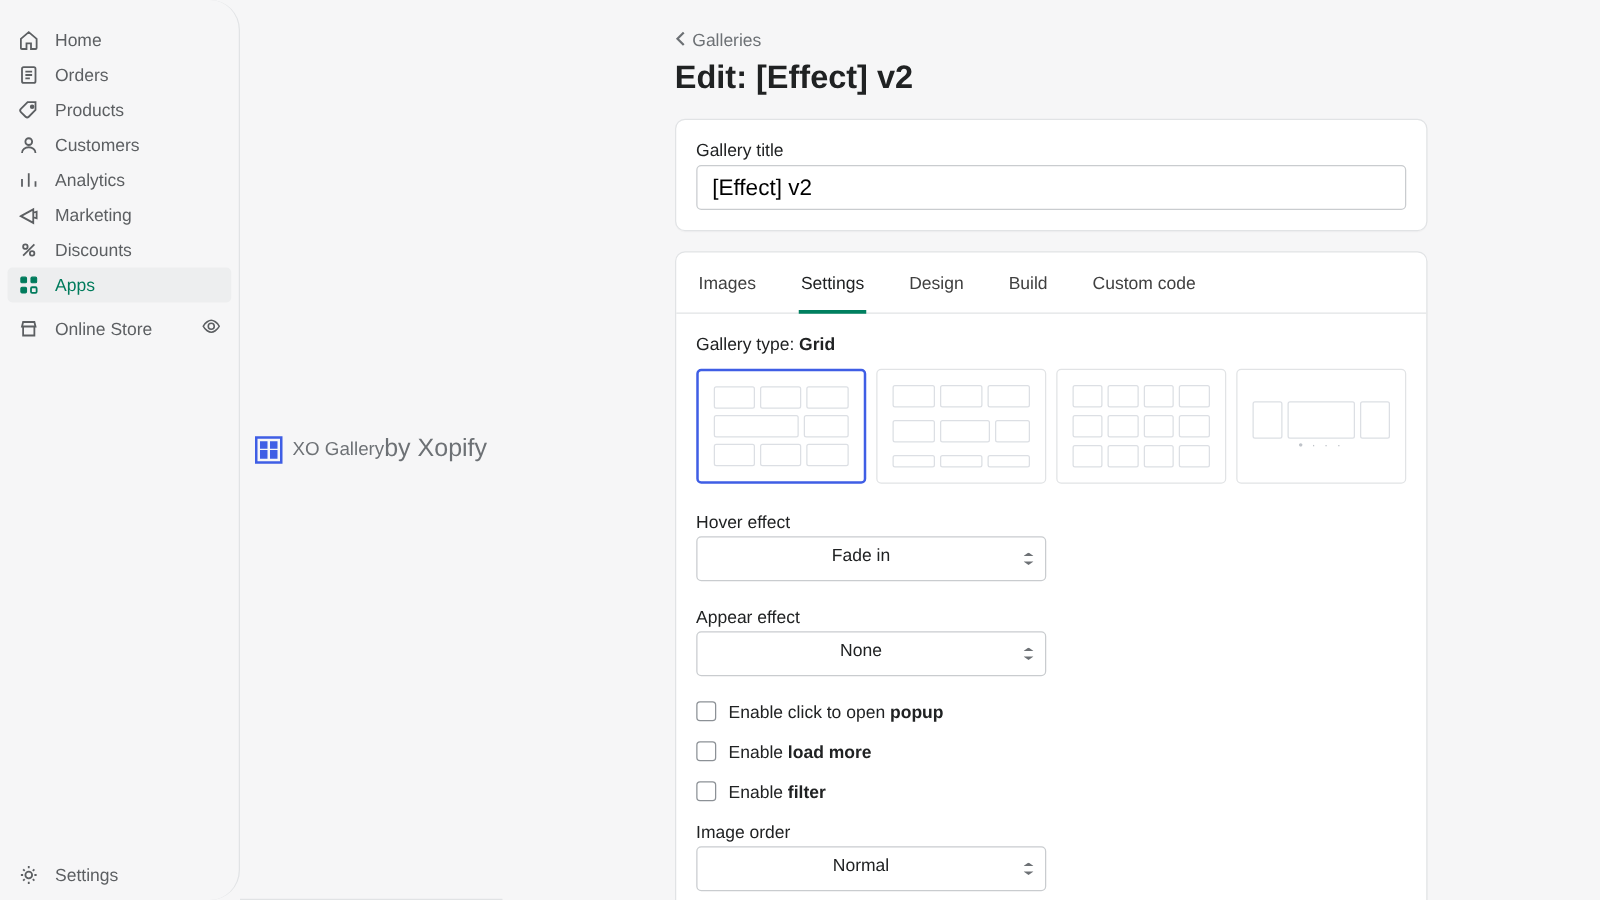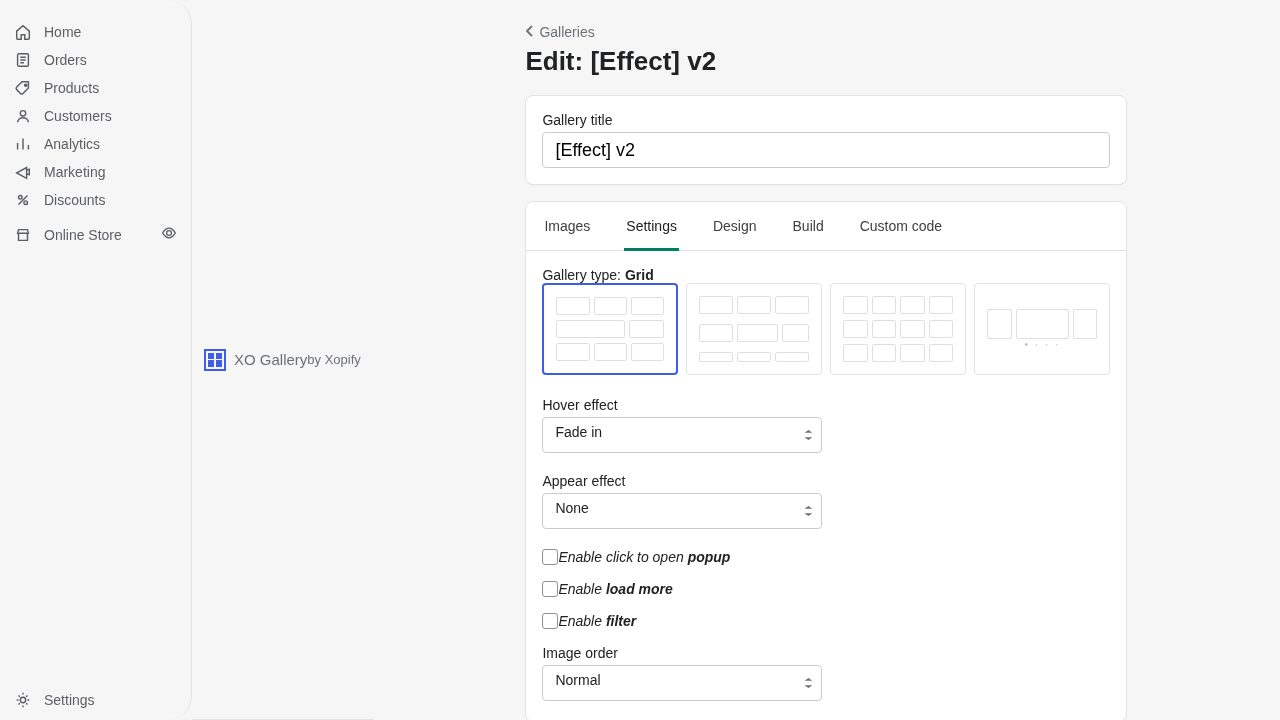--- a/index.html
+++ b/index.html
@@ -20,51 +20,51 @@
 .sidebar-spacer { flex: 1; }
 .sidebar-footer { padding: 6px; }
 
 
 .main { flex: 1; display: flex; flex-direction: row; overflow-y: auto; background: #f6f6f7; }
 .topbar { display: flex; align-items: center; justify-content: space-between; padding: 10px 12px; border-bottom: 1px solid #e1e3e5; }
 .topbar-left { display: flex; align-items: center; gap: 8px; }
 .app-logo { width: 22px; height: 22px; border: 2.5px solid #3f5ee5; display: grid; grid-template-columns: 1fr 1fr; grid-template-rows: 1fr 1fr; padding: 2px; gap: 1.5px; }
 .app-logo span { background: #3f5ee5; }
 .topbar-title { font-size: 15px; color: #6d7175; }
-.topbar-right { font-size: 13px; color: #6d7175; }
+.topbar-right { font-size: 20px; color: #6d7175; }
 
 .page-wrap { max-width: 752px; margin: 24px auto 0; padding-bottom: 40px; }
 .breadcrumb { display: flex; align-items: center; gap: 4px; color: #6d7175; cursor: pointer; font-size: 14px; margin-bottom: 6px; }
 .page-title { font-size: 26px; font-weight: 600; margin: 6px 0 18px; }
 
 .card { background: #fff; border: 1px solid #e1e3e5; border-radius: 8px; box-shadow: 0 1px 0 rgba(0,0,0,.02); margin-bottom: 16px; }
 .card-inner { padding: 16px; }
 .field-label { font-size: 14px; margin-bottom: 4px; }
 .text-input { width: 100%; height: 36px; border: 1px solid #c9cccf; border-radius: 4px; padding: 6px 12px; font-size: 18px; }
 
 .tabs { display: flex; gap: 32px; padding: 0 16px; border-bottom: 1px solid #e1e3e5; }
 .tab { padding: 16px 2px 14px; color: #404040; cursor: pointer; }
 .tab.active { color: #202223; border-bottom: 3px solid #008060; margin-bottom: -1px; font-weight: 400; }
 
 .settings-body { padding: 16px; }
-.gtype-label { margin-bottom: 0; }
+.gtype-label { margin-bottom: 12px; }
 .gtype-label strong { font-weight: 600; }
 .gtype-options { display: flex; gap: 8px; margin-bottom: 22px; }
 .gtype-card { width: 136px; height: 92px; border: 1px solid #e1e3e5; border-radius: 4px; padding: 12px; display: flex; flex-direction: column; justify-content: space-between; cursor: pointer; background: #fff; }
 .gtype-card.selected { border: 2px solid #3f5ee5; }
 .grow { display: flex; gap: 4px; width: 100%; }
 .grow span { border: 1px solid #dcdfe4; height: 18px; border-radius: 2px; background: #fff; }
 .gtype-card.c4 { align-items: center; justify-content: center; flex-direction: column; }
 .dots { font-size: 10px; color: #bfc3c9; letter-spacing: 2px; }
 
 .select-wrap { position: relative; width: 280px; margin-bottom: 20px; }
 .select-wrap::after { content: ""; position: absolute; right: 10px; top: 50%; width: 8px; height: 10px; transform: translateY(-50%); background: linear-gradient(#6d7175,#6d7175); clip-path: polygon(50% 0,100% 28%,0 28%,50% 0,50% 100%,0 72%,100% 72%,50% 100%); pointer-events: none; }
-.select { width: 100%; height: 36px; border: 1px solid #c9cccf; border-radius: 4px; padding: 6px 28px 6px 12px; font-size: 14px; background: #fff; appearance: none; cursor: pointer; }
-
-.check-row { display: flex; align-items: center; margin-bottom: 16px; cursor: pointer; font-style: italic; }
+.select { width: 100%; height: 36px; border: 1px solid #c9cccf; border-radius: 4px; padding: 6px 28px 6px 12px; font-size: 14px; background: #fff; appearance: none; cursor: pointer; text-align: center; }
+
+.check-row { display: flex; align-items: center; gap: 10px; margin-bottom: 16px; cursor: pointer; }
 .checkbox { width: 16px; height: 16px; border: 1px solid #8c9196; border-radius: 3px; background: #fff; }
 .check-row strong { font-weight: 600; }
 
 .nav-item svg { stroke: #5c5f62; }
 </style>
 </head>
 <body>
 
 <div class="app">
 
@@ -123,20 +123,31 @@
       </li>
       <li class="nav-item">
         <span class="icon">
             <svg width="18" height="18" viewBox="0 0 20 20" fill="none" stroke-width="1.6">
               <circle cx="7" cy="7" r="2"></circle>
               <circle cx="13" cy="13" r="2"></circle>
               <path d="M5 15L15 5"></path>
             </svg>
           </span>
         <span class="nav-label">Discounts</span>
+      </li>
+      <li class="nav-item active">
+        <span class="icon">
+            <svg width="18" height="18" viewBox="0 0 20 20" fill="#007b5c" stroke="none">
+              <rect x="3" y="3" width="5" height="5" rx="1"></rect>
+              <rect x="12" y="3" width="5" height="5" rx="1"></rect>
+              <rect x="3" y="12" width="5" height="5" rx="1"></rect>
+              <rect x="12" y="12" width="5" height="5" rx="1" fill="none" stroke="#007b5c" stroke-width="1.6"></rect>
+            </svg>
+          </span>
+        <span class="nav-label">Apps</span>
       </li>
     </ul>
     <ul class="nav-list" style="padding-top:0">
       <li class="nav-item">
         <span class="icon">
             <svg width="18" height="18" viewBox="0 0 20 20" fill="none" stroke-width="1.6">
               <path d="M4 8h12l-1-4H5L4 8zM5 8v8h10V8"></path>
             </svg>
           </span>
         <span class="nav-label">Online Store</span>

